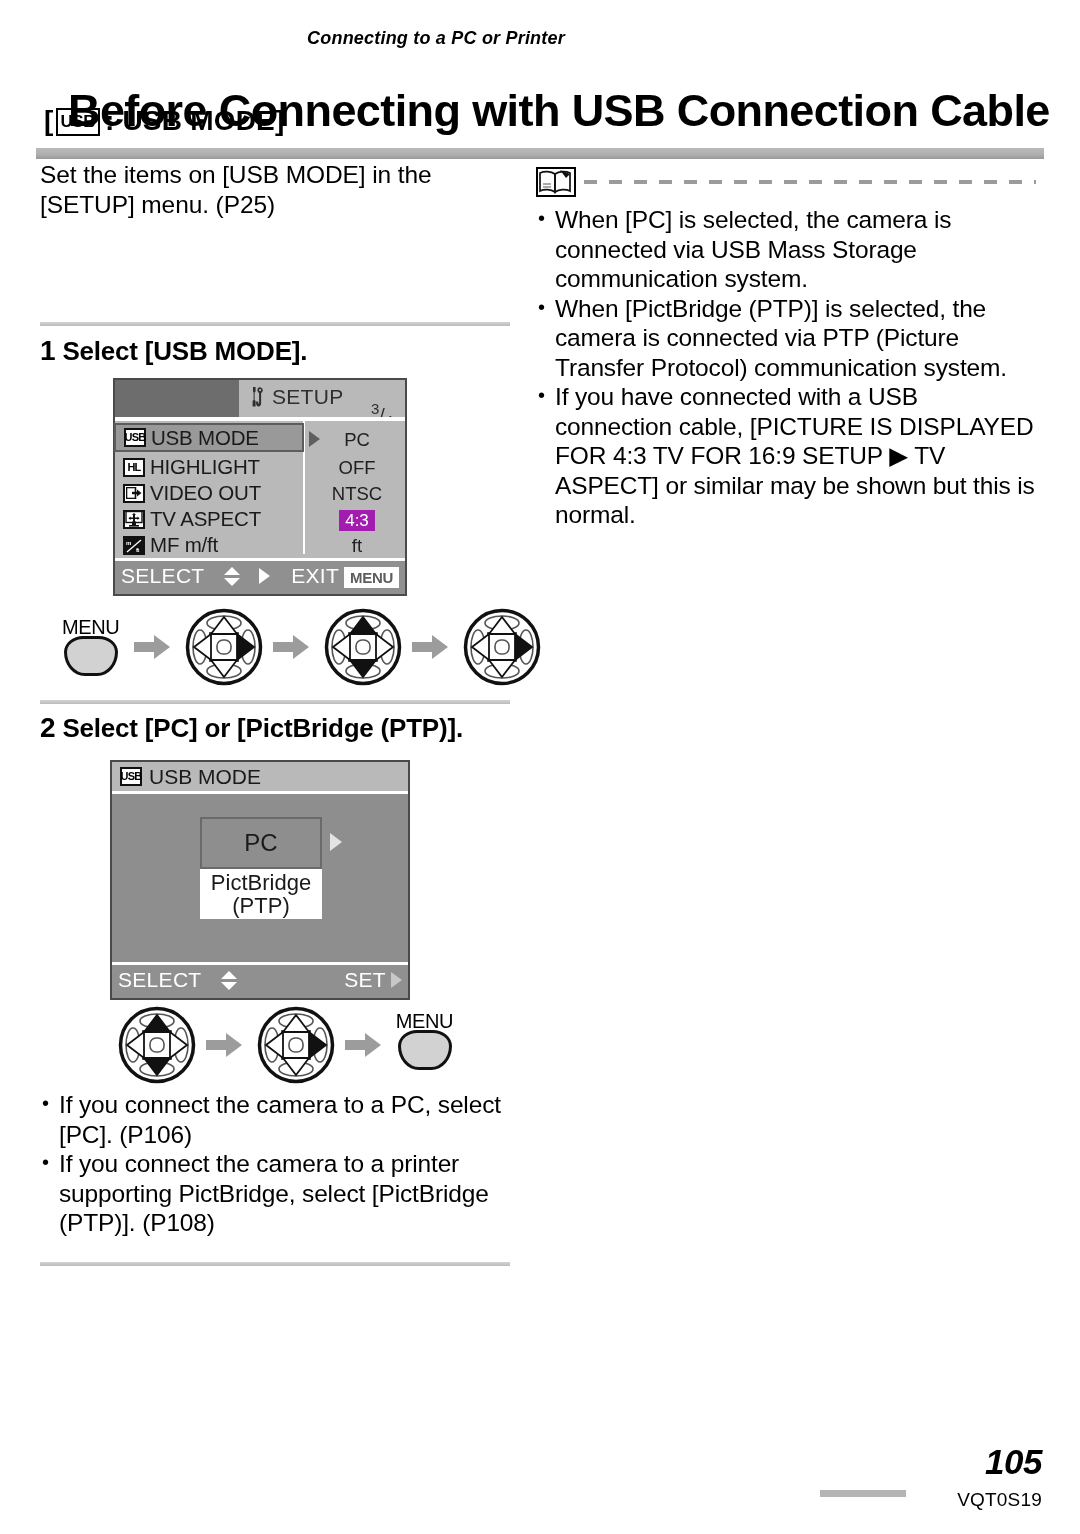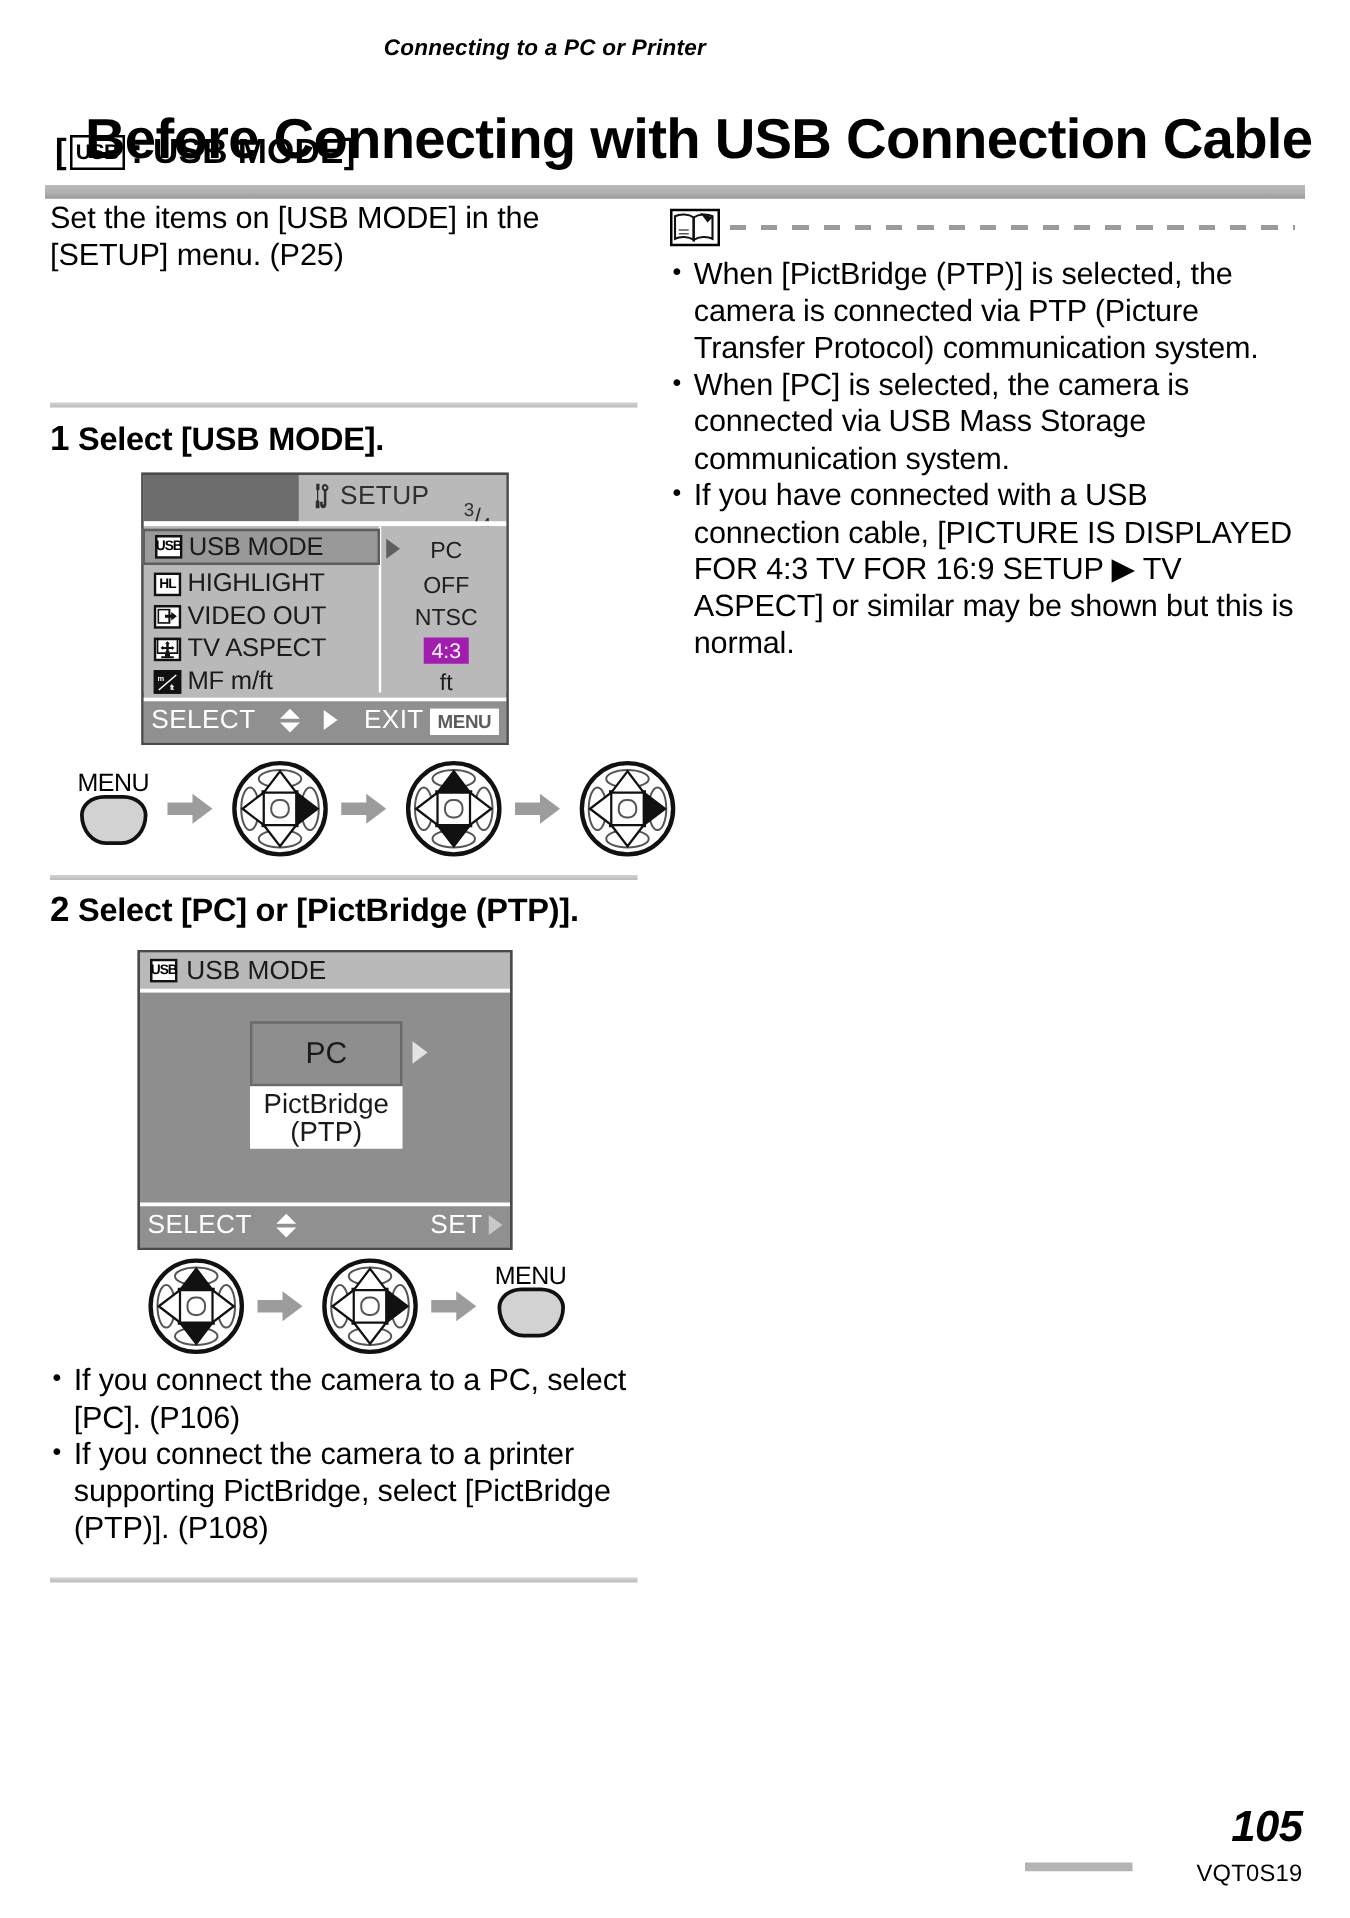--- a/index.html
+++ b/index.html
@@ -760,21 +760,21 @@
         <path d="M17 5 C13 2, 6 2, 2 4 L2 22 C6 20, 13 20, 17 23 Z" fill="#fff" stroke="#111" stroke-width="1.7"></path>
         <path d="M17 5 C21 2, 28 2, 32 4 L32 22 C28 20, 21 20, 17 23 Z" fill="#fff" stroke="#111" stroke-width="1.7"></path>
         <path d="M17 5 L17 23" stroke="#111" stroke-width="1.7"></path>
         <path d="M22 1 L32 5 L28 9 Z" fill="#111"></path>
         <path d="M5 15 L13 15 M5 18 L13 18" stroke="#555" stroke-width="1.1"></path>
       </svg>
     </span>
     <span class="dashed-rule"></span>
   </div>
   <ul class="bullets" style="margin-top:6px;">
+    <li>When [PC] is selected, the camera is connected via USB Mass Storage communication system.</li>
     <li>When [PictBridge (PTP)] is selected, the camera is connected via PTP (Picture Transfer Protocol) communication system.</li>
-    <li>When [PC] is selected, the camera is connected via USB Mass Storage communication system.</li>
     <li>If you have connected with a USB connection cable, [PICTURE IS DISPLAYED FOR 4:3 TV FOR 16:9 SETUP ▶ TV ASPECT] or similar may be shown but this is normal.</li>
   </ul>
 </div>
 
 <div class="footer-rule"></div>
 <div class="page-num">105</div>
 <div class="doc-code">VQT0S19</div>
 
 </body></html>

